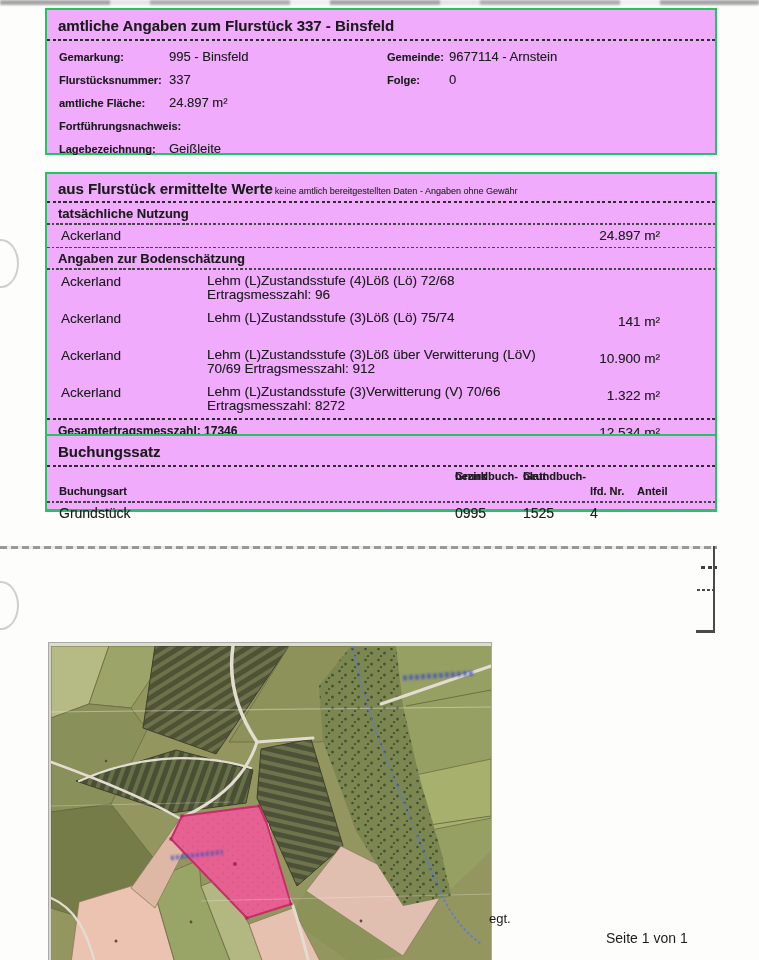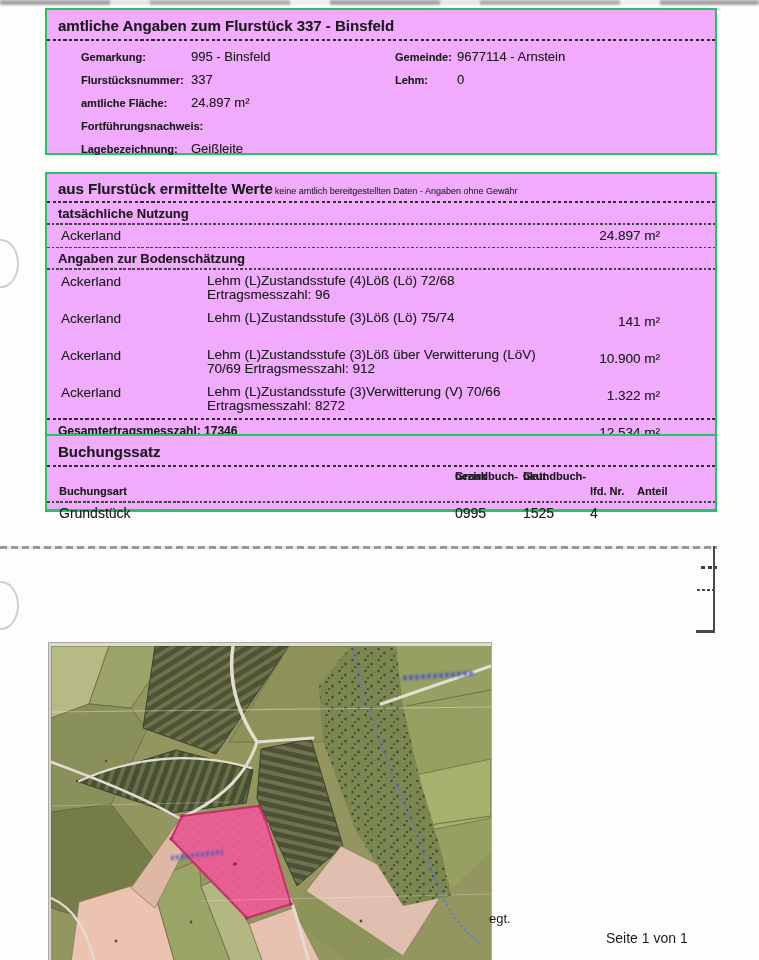--- a/index.html
+++ b/index.html
@@ -40,22 +40,22 @@
   .dotline{height:2px; background:repeating-linear-gradient(90deg,#2d2d2d 0 3px,transparent 3px 5.5px);}
   .dashline{height:1.5px; background:repeating-linear-gradient(90deg,#454545 0 2.5px,transparent 2.5px 4.5px);}
   .box-title{font-weight:bold; font-size:15px; padding:7px 11px 5px;}
 
   
   .box1{top:8px; height:147px;}
   .fields{position:relative; height:112px;}
   .frow{position:absolute; display:flex; height:23px; align-items:center;}
   .flabel{font-weight:bold; font-size:11px; white-space:nowrap;}
   .fvalue{font-size:13px; white-space:nowrap;}
-  .fl{left:12px;margin-left:22px;} .fl .flabel{width:110px;}
-  .fr{left:340px;margin-left:8px;} .fr .flabel{width:62px;}
+  .fl{left:12px;} .fl .flabel{width:110px;}
+  .fr{left:340px;} .fr .flabel{width:62px;}
   .r0{top:4px;} .r1{top:27px;} .r2{top:50px;} .r3{top:73px;} .r4{top:96px;}
 
   
   .box2{top:172px;}
   .b2-title-row{display:flex; align-items:baseline; gap:2px; padding:6px 11px 4px;}
   .b2-title{font-weight:bold; font-size:15px;}
   .b2-note{font-size:9px; color:#2a2a2a;}
   .sec-header{font-weight:bold; font-size:13px; padding:3px 11px 2px;}
   .usage-row{display:flex; justify-content:space-between; padding:3px 55px 4px 14px; font-size:13.5px;}
   .soil-row{position:relative; height:37px; font-size:13.5px;}
@@ -119,21 +119,21 @@
       </div>
       <div class="frow fl r4">
         <span class="flabel">Lagebezeichnung:</span>
         <span class="fvalue">Geißleite</span>
       </div>
       <div class="frow fr r0">
         <span class="flabel">Gemeinde:</span>
         <span class="fvalue">9677114 - Arnstein</span>
       </div>
       <div class="frow fr r1">
-        <span class="flabel">Lehm:</span>
+        <span class="flabel">Folge:</span>
         <span class="fvalue">0</span>
       </div>
     </div>
   </section>
 
   <section class="box box2">
     <div class="b2-title-row">
       <span class="b2-title">aus Flurstück ermittelte Werte</span>
       <span class="b2-note">keine amtlich bereitgestellten Daten - Angaben ohne Gewähr</span>
     </div>

